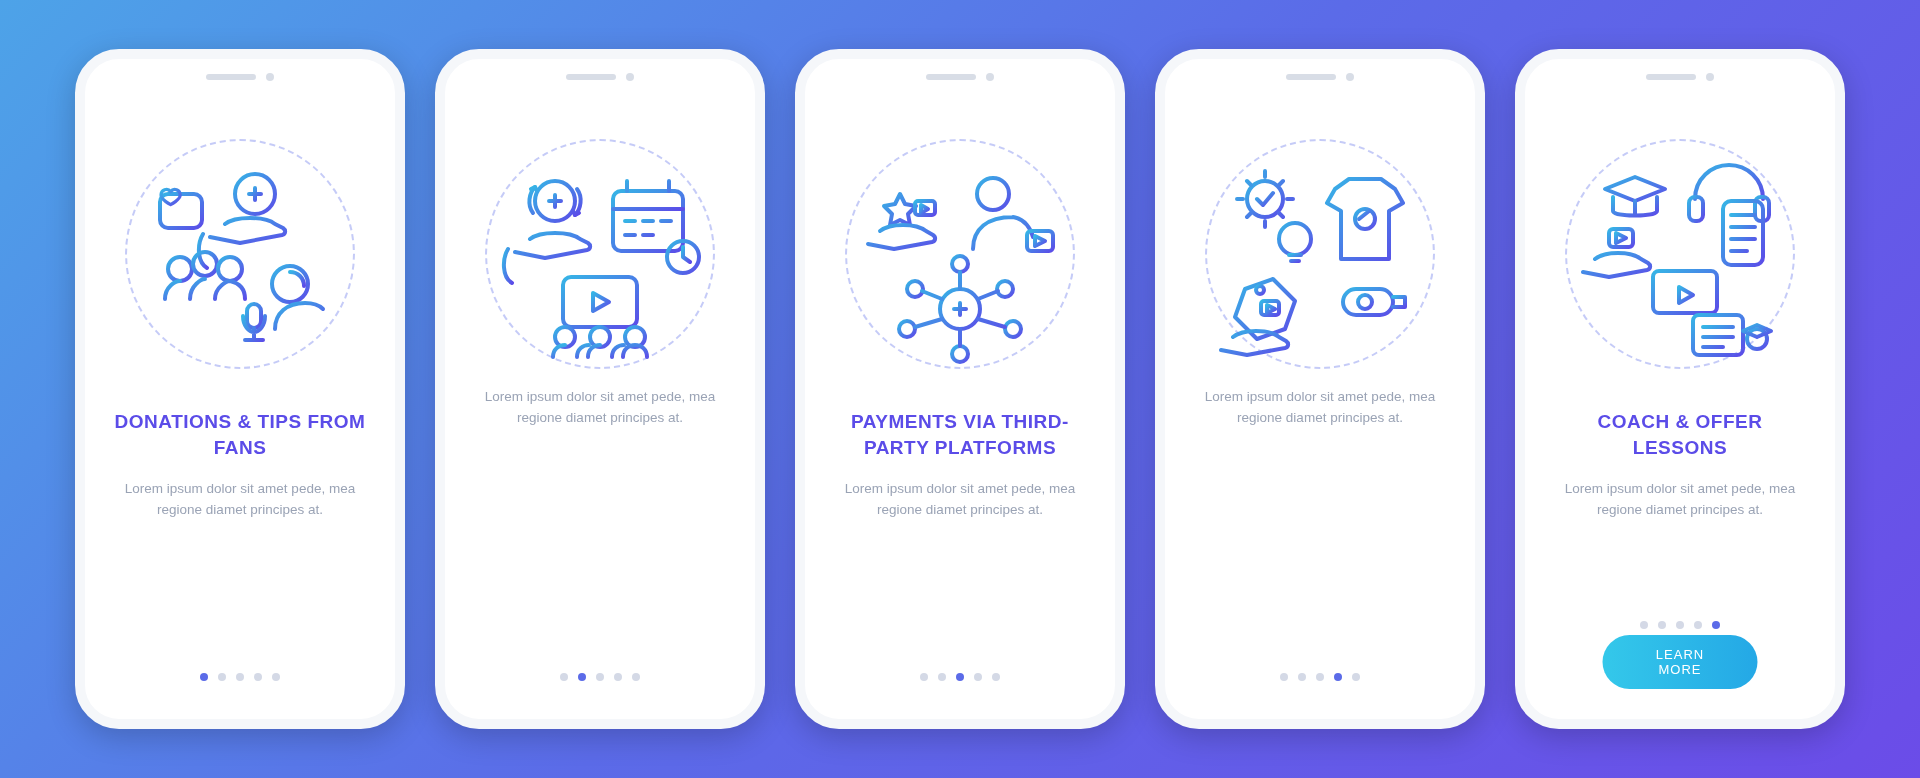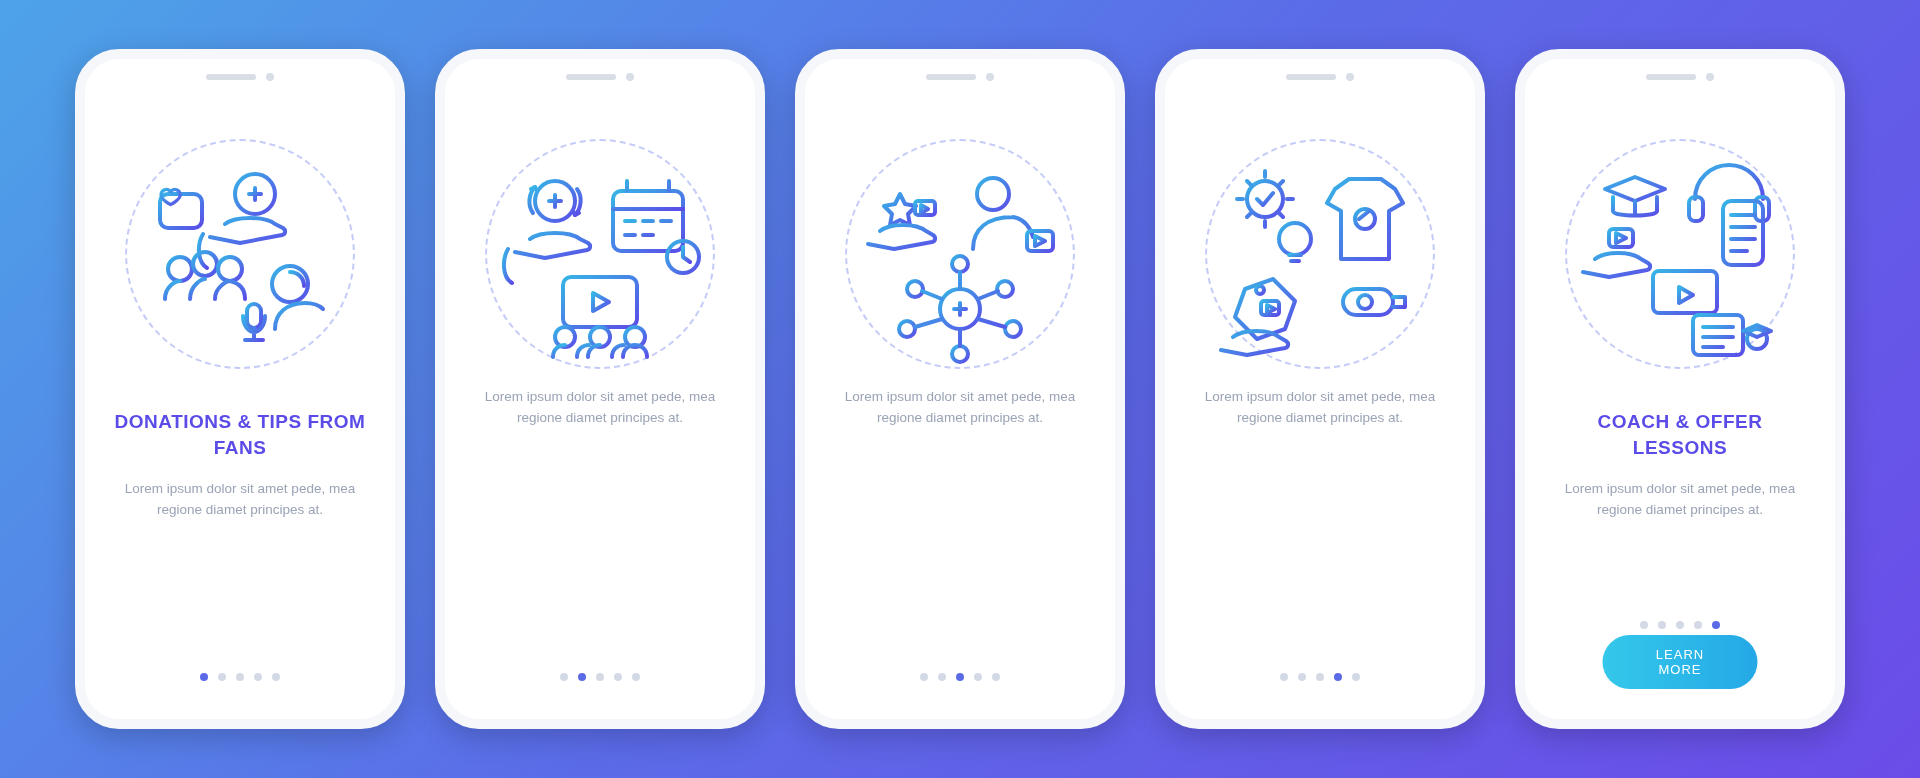--- a/index.html
+++ b/index.html
@@ -248,20 +248,21 @@
         <circle cx="70" cy="150" r="8"></circle>
           <circle cx="62" cy="190" r="8"></circle>
         <circle cx="160" cy="150" r="8"></circle>
           <circle cx="168" cy="190" r="8"></circle>
         <circle cx="115" cy="215" r="8"></circle>
           <circle cx="115" cy="125" r="8"></circle>
         <path d="M97 160l-20-8M97 180l-27 8M133 160l20-8M133 180l27 8M115 190v17M115 150v-17"></path>
       </g>
     </svg>
   </div>
+  <div class="title">PAYMENTS VIA THIRD-PARTY PLATFORMS</div>
   <div class="desc">Lorem ipsum dolor sit amet pede, mea regione diamet principes at.</div>
   <div class="dots">
     <div class="dot"></div>
     <div class="dot"></div>
     <div class="dot active"></div>
     <div class="dot"></div>
     <div class="dot"></div>
   </div>
 </div>
 

